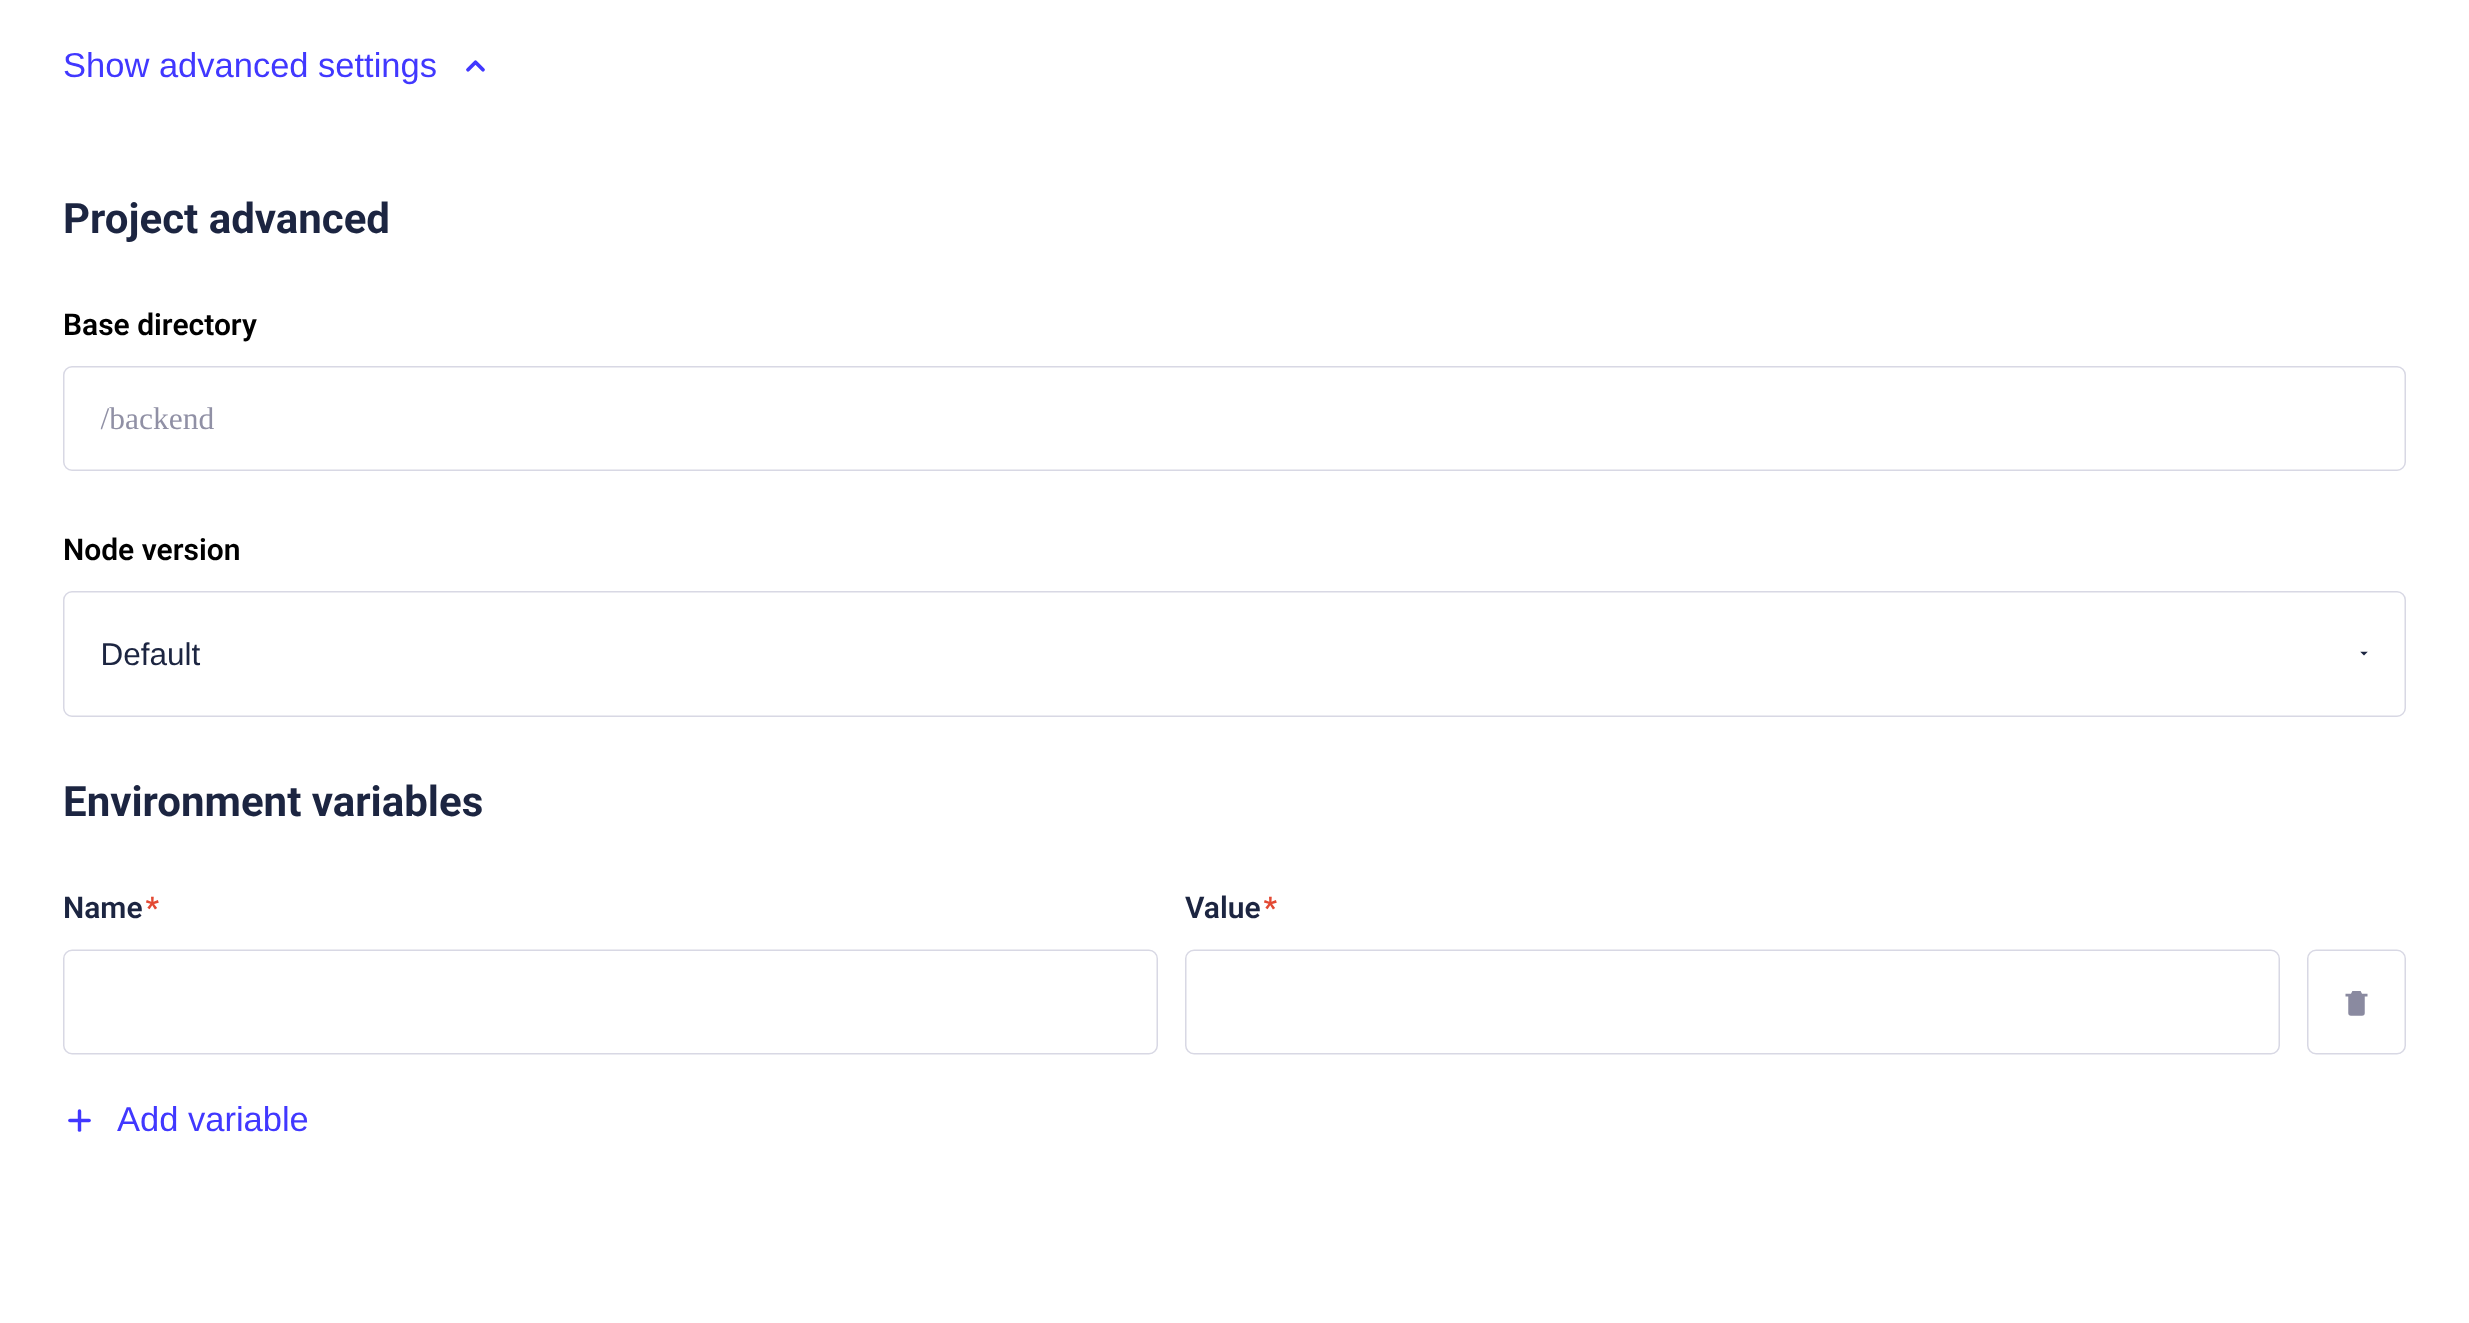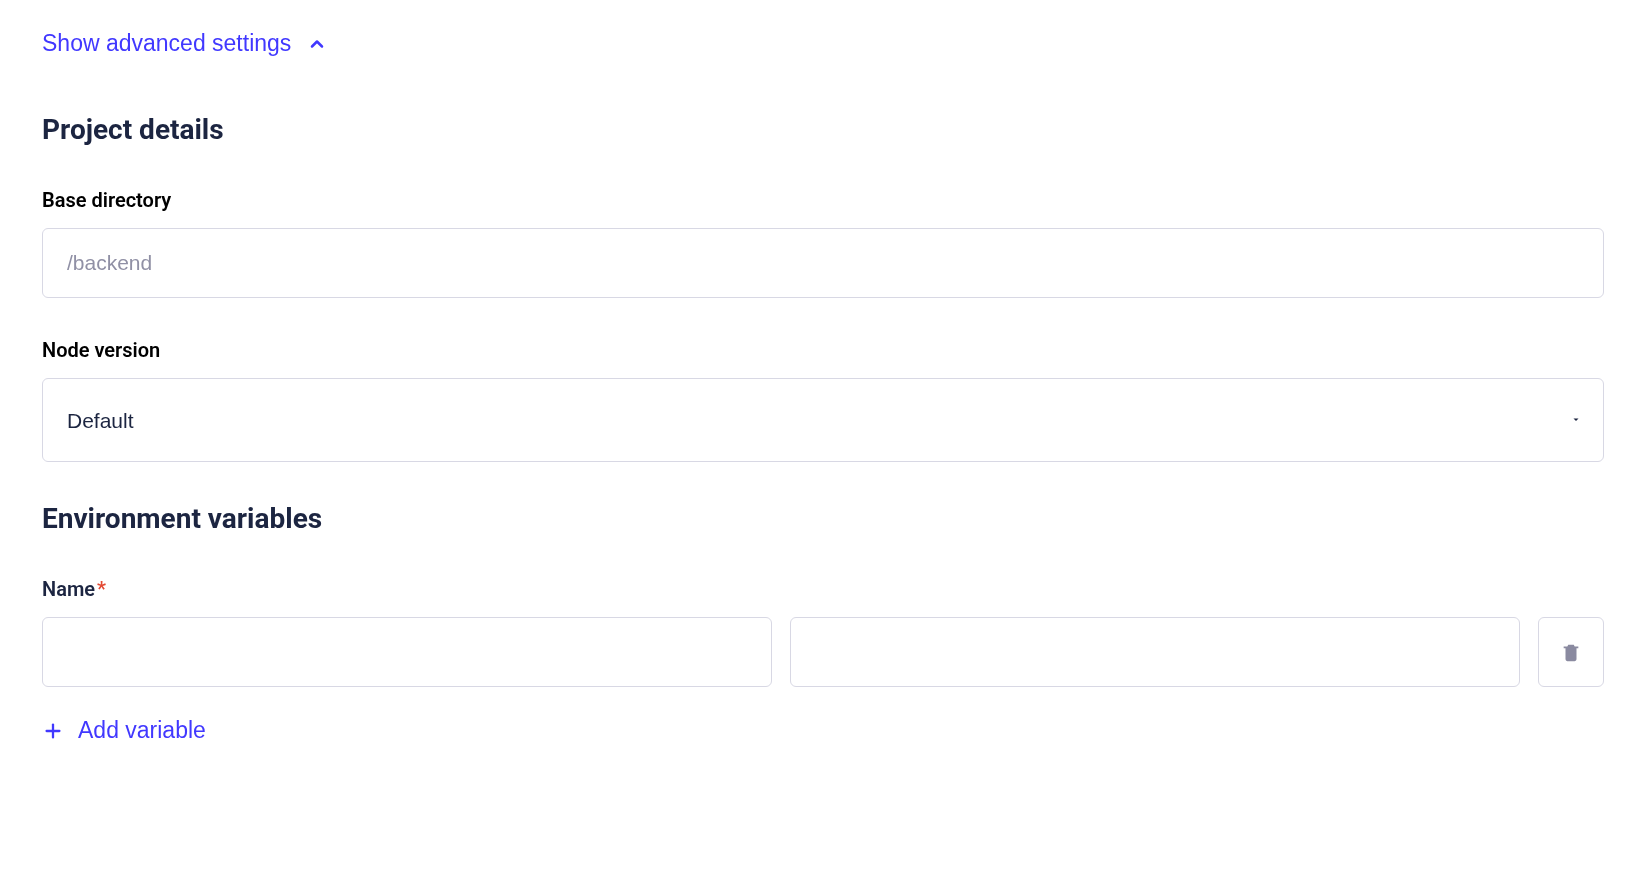--- a/index.html
+++ b/index.html
@@ -14,21 +14,21 @@
       color: #1c2541;
     }
     .advanced-toggle {
       display: inline-flex;
       align-items: center;
       gap: 16px;
       color: #4138ff;
       font-size: 23px;
       font-weight: 500;
       cursor: pointer;
-      margin-bottom: 56px;
+      margin-bottom: 72px;
       background: none;
       border: none;
     }
     .advanced-toggle svg {
       width: 20px;
       height: 20px;
     }
     .section-heading {
       font-size: 28px;
       font-weight: 700;
@@ -48,20 +48,21 @@
     .text-input {
       width: 100%;
       height: 70px;
       padding: 12px 24px;
       font-size: 21px;
       border: 1px solid #d8d8e4;
       border-radius: 6px;
       background: #fff;
       color: #1c2541;
       outline: none;
+      font-family: Liberation Serif, serif;
     }
     .text-input::placeholder {
       color: #9090a5;
     }
     .select-wrapper {
       position: relative;
       width: 100%;
     }
     .select-input {
       width: 100%;
@@ -157,21 +158,21 @@
 
 
 
 <button class="advanced-toggle">
   <span>Show advanced settings</span>
   <svg viewBox="0 0 24 24" fill="none" stroke="currentColor" stroke-width="3" stroke-linecap="round" stroke-linejoin="round">
     <polyline points="18 15 12 9 6 15"></polyline>
   </svg>
 </button>
 
-<h2 class="section-heading">Project details</h2>
+<h2 class="section-heading">Project advanced</h2>
 
 <div class="field-group">
   <label class="field-label">Base directory</label>
   <input type="text" class="text-input" placeholder="/backend" style="">
 </div>
 
 <div class="field-group">
   <label class="field-label">Node version</label>
   <div class="select-wrapper">
     <select class="select-input">
@@ -189,20 +190,23 @@
   <h2 class="section-heading">Environment variables</h2>
 
   <div class="env-row">
     <div class="env-col">
       <label class="env-label">
         <span>Name</span><span class="required-star">*</span>
       </label>
       <input type="text" class="env-input" value="" style="">
     </div>
     <div class="env-col">
+      <label class="env-label">
+        <span>Value</span><span class="required-star">*</span>
+      </label>
       <input type="text" class="env-input" value="" style="">
     </div>
     <button class="trash-btn">
       <svg viewBox="0 0 24 24" fill="currentColor">
         <path d="M6 7h12v13a2 2 0 0 1-2 2H8a2 2 0 0 1-2-2V7zm3-3h6l1 2H8l1-2zM4 6h16v2H4V6z"></path>
       </svg>
     </button>
   </div>
 
   <button class="add-variable-btn">

